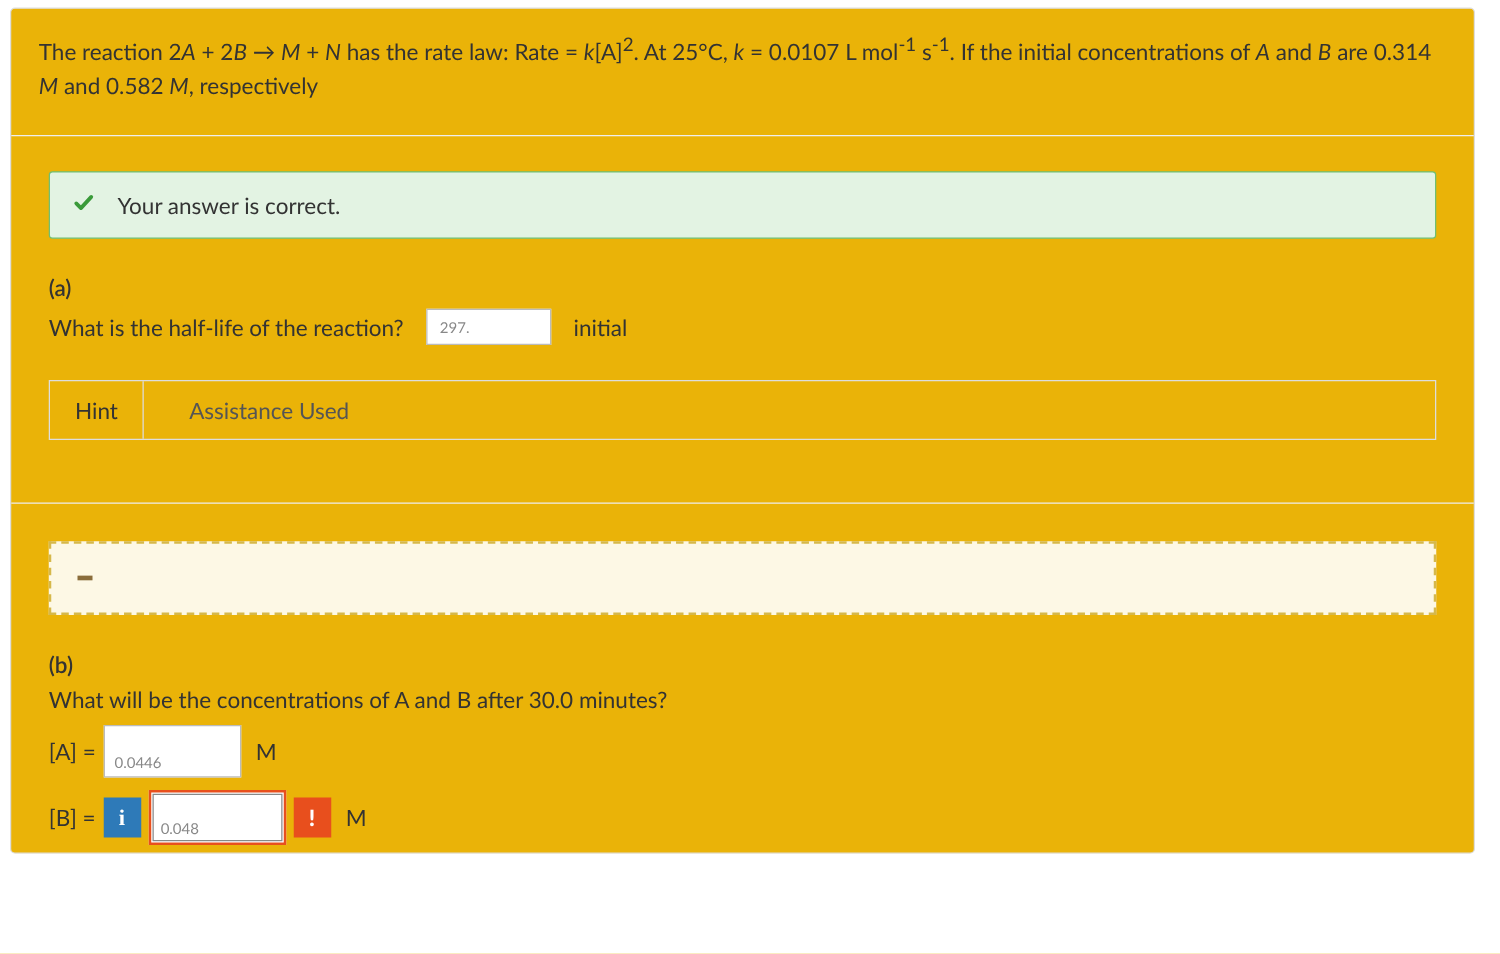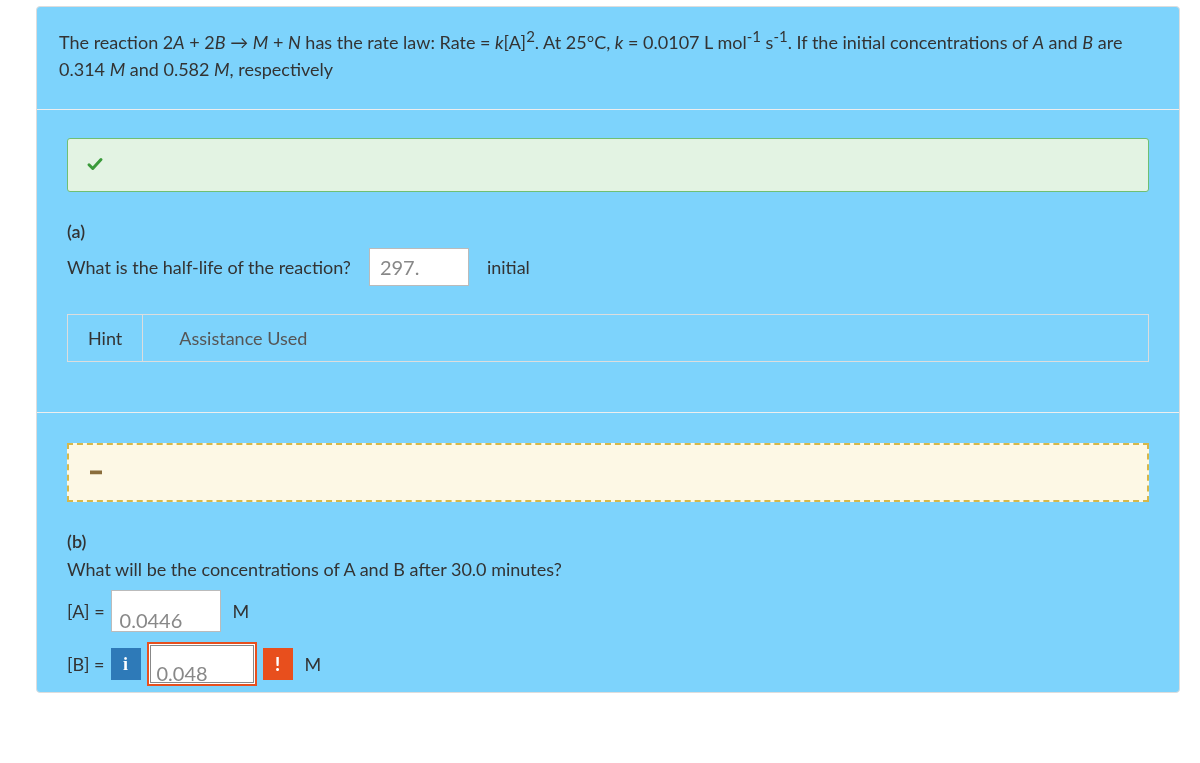--- a/index.html
+++ b/index.html
@@ -7,22 +7,22 @@
     margin: 0;
     font-family: "Segoe UI", Lato, "Helvetica Neue", Arial, sans-serif;
     font-size: 18px;
     color: #333;
     background: #fff;
     width: 1200px;
   }
   .card {
     border: 1px solid #ddd;
     border-radius: 4px;
-    margin: 6px 20px 0 36px;
-    background: #7dd3fc;
+    margin: 6px 20px 0 8px;
+    background: #eab308;
   }
   .question-text {
     padding: 18px 22px 20px 22px;
     line-height: 1.5;
     color: #333;
   }
   .question-text .ital { font-style: italic; }
   .divider {
     border-top: 1px solid #eee;
     margin-top: 6px;
@@ -47,21 +47,21 @@
     font-weight: bold;
   }
   .part-label { font-weight: 600; margin-bottom: 6px; }
   .part-prompt-row { display: flex; align-items: center; flex-wrap: wrap; gap: 18px; margin-bottom: 28px; }
   .answer-box {
     border: 1px solid #bbb;
     min-width: 80px;
     padding: 6px 10px;
     color: #888;
     background: #fff;
-    font-size: 20px;
+    font-size: 12px;
   }
   .answer-box.small { min-width: 100px; }
   .unit { color: #333; }
 
   .hint-bar {
     border: 1px solid #ddd;
     display: flex;
     justify-content: flex-start;
     align-items: stretch;
     margin-top: 10px;
@@ -149,20 +149,21 @@
   <div class="divider"></div>
 
   <div class="part-section">
 
     <div class="feedback-correct">
       <span class="icon">
         <svg class="svg-check" viewBox="0 0 24 24" fill="none" stroke="#3a9a3a" stroke-width="4" stroke-linecap="round" stroke-linejoin="round">
             <polyline points="4,13 9,18 20,6"></polyline>
           </svg>
       </span>
+      <span>Your answer is correct.</span>
     </div>
 
     <div class="part-label">(a)</div>
 
     <div class="part-prompt-row">
       <span>What is the half-life of the reaction?</span>
       <span class="answer-box small">297.</span>
       <span class="unit">initial</span>
     </div>
 

